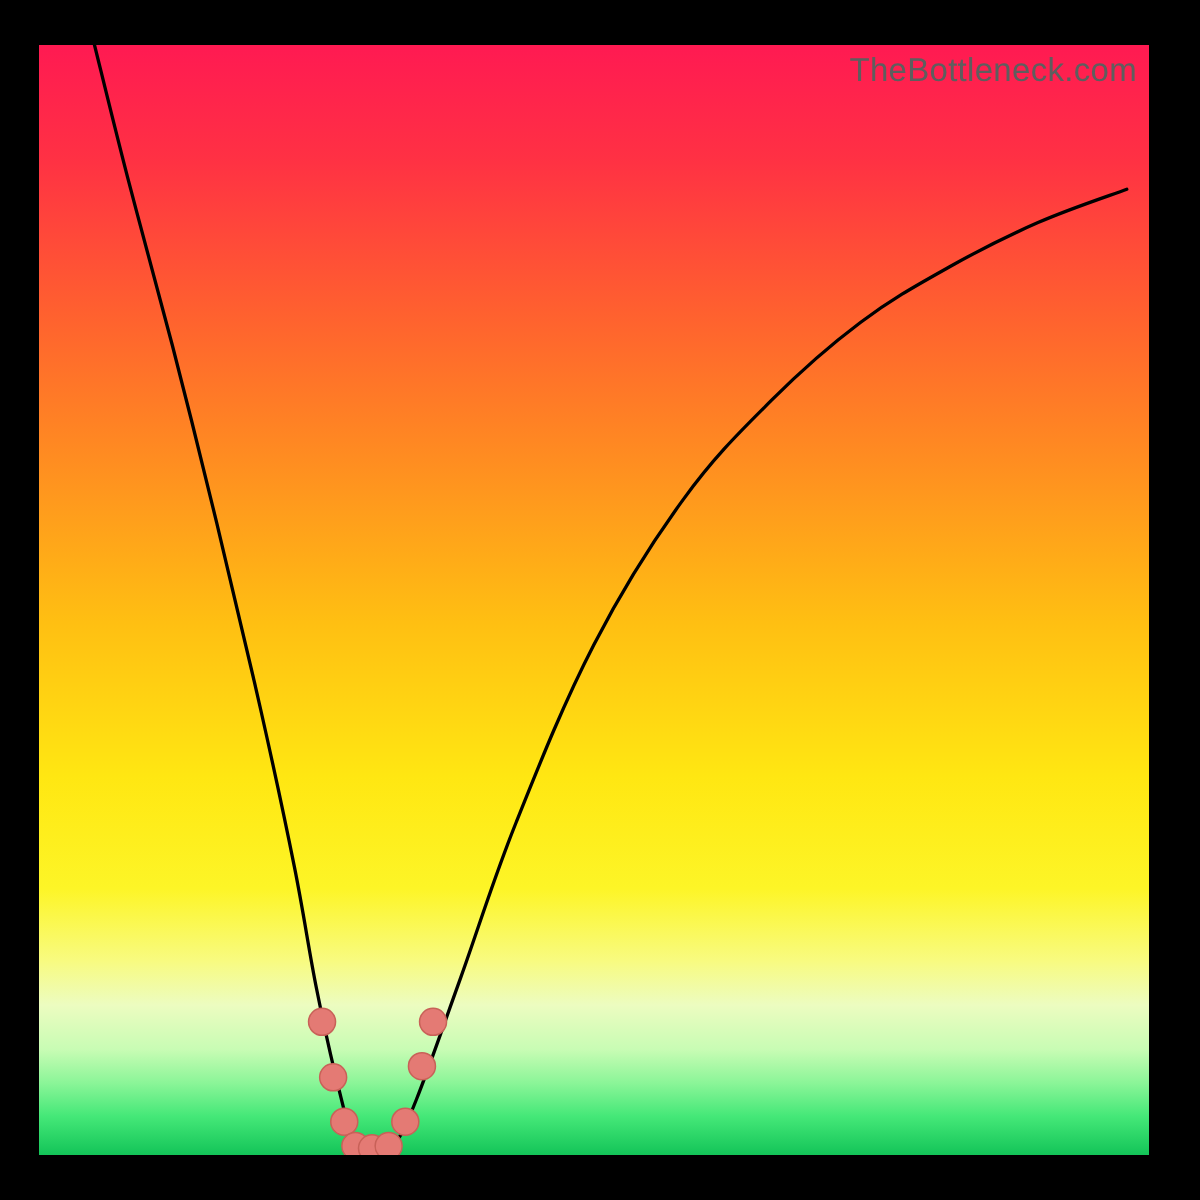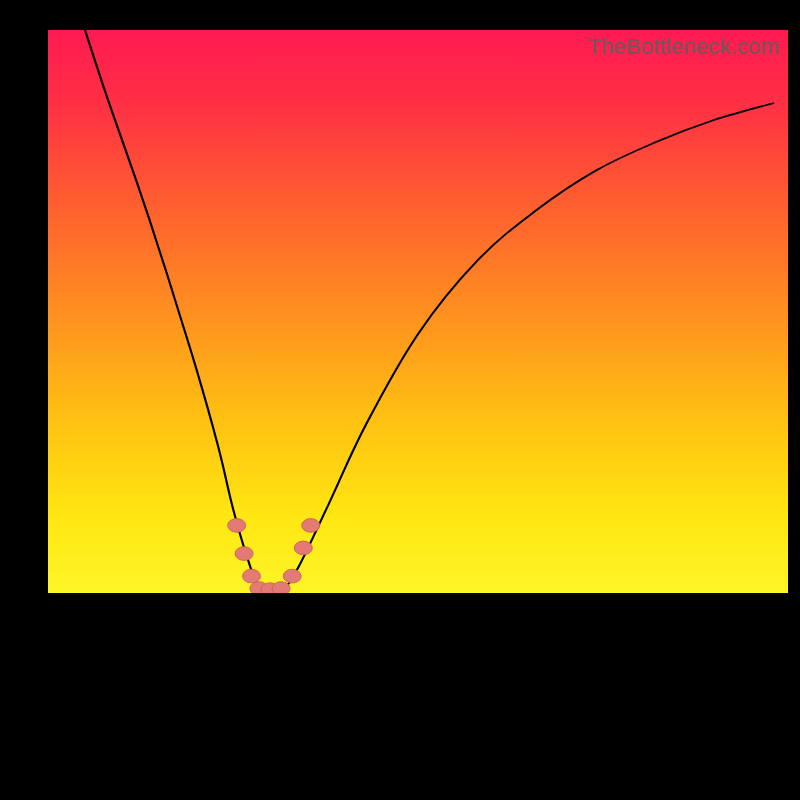--- a/index.html
+++ b/index.html
@@ -10,24 +10,24 @@
     overflow: hidden;
     background: #000;
   }
   .frame {
     position: absolute;
     inset: 0;
     background: #000;
   }
   .plot {
     position: absolute;
-    left: 48px;
+    left: 26px;
     top: 30px;
     width: 740px;
-    height: 563px;
+    height: 740px;
     overflow: hidden;
   }
   .gradient {
     position: absolute;
     inset: 0;
   }
   .watermark {
     position: absolute;
     top: 4px;
     right: 8px;

